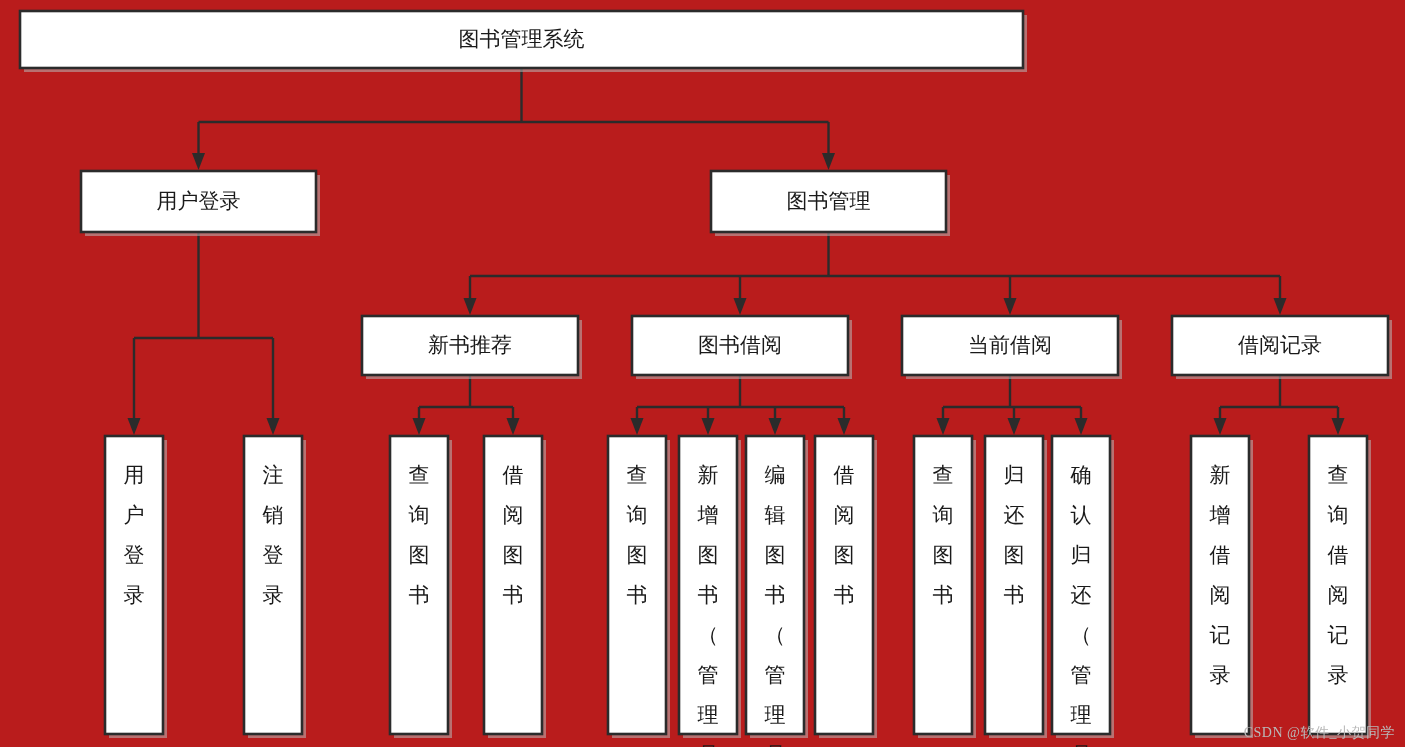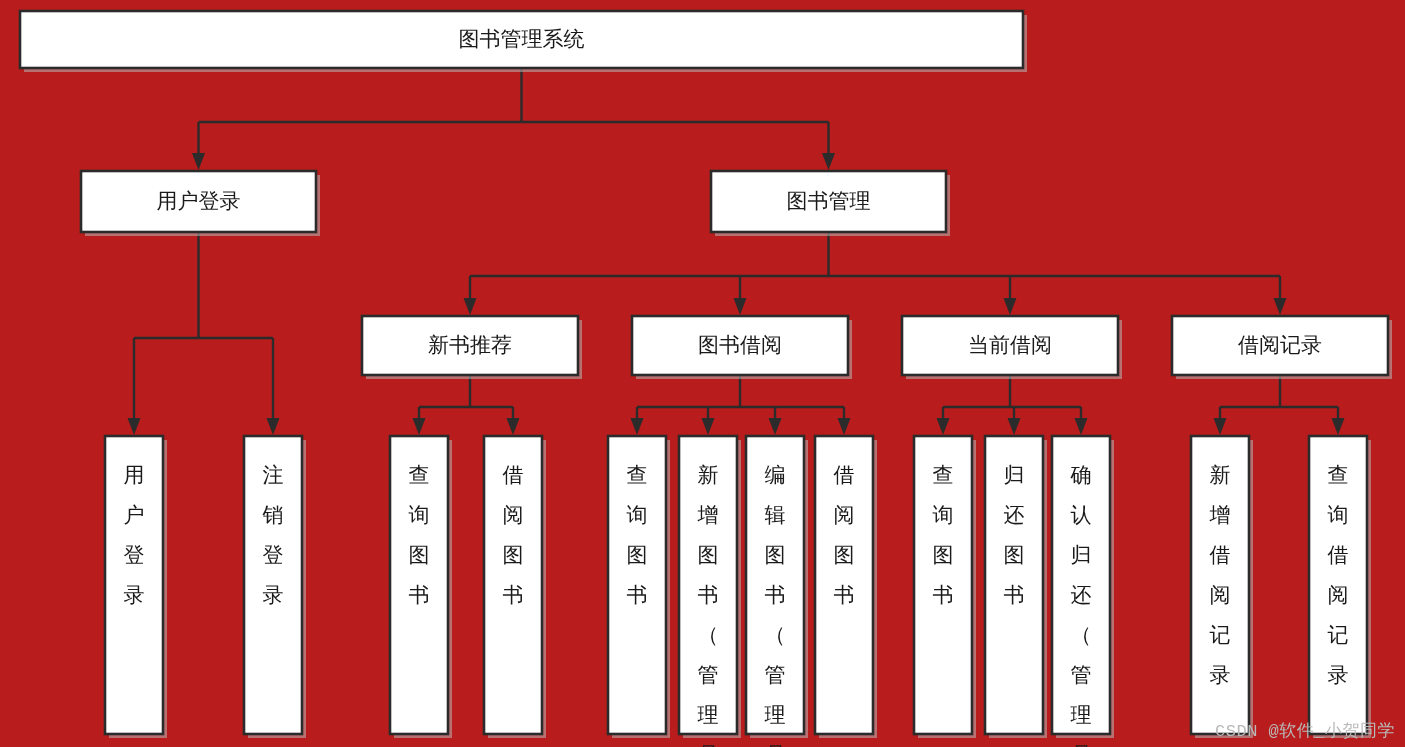--- a/index.html
+++ b/index.html
@@ -56,22 +56,22 @@
   .node-label-vertical {
     font-family: "Liberation Sans", "DejaVu Sans", sans-serif;
     fill: #1a1a1a;
     font-size: 21px;
     text-anchor: middle;
   }
   .watermark-text {
     position: absolute;
     right: 10px;
     bottom: 5px;
-    font-family: Liberation Mono, monospace;
-    font-size: 17px;
+    font-family: Liberation Serif, serif;
+    font-size: 14px;
     color: #b9b9b9;
     letter-spacing: 0.5px;
     white-space: nowrap;
     user-select: none;
   }
 </style>
 </head>
 <body>
 
 <div id="diagram-root">

